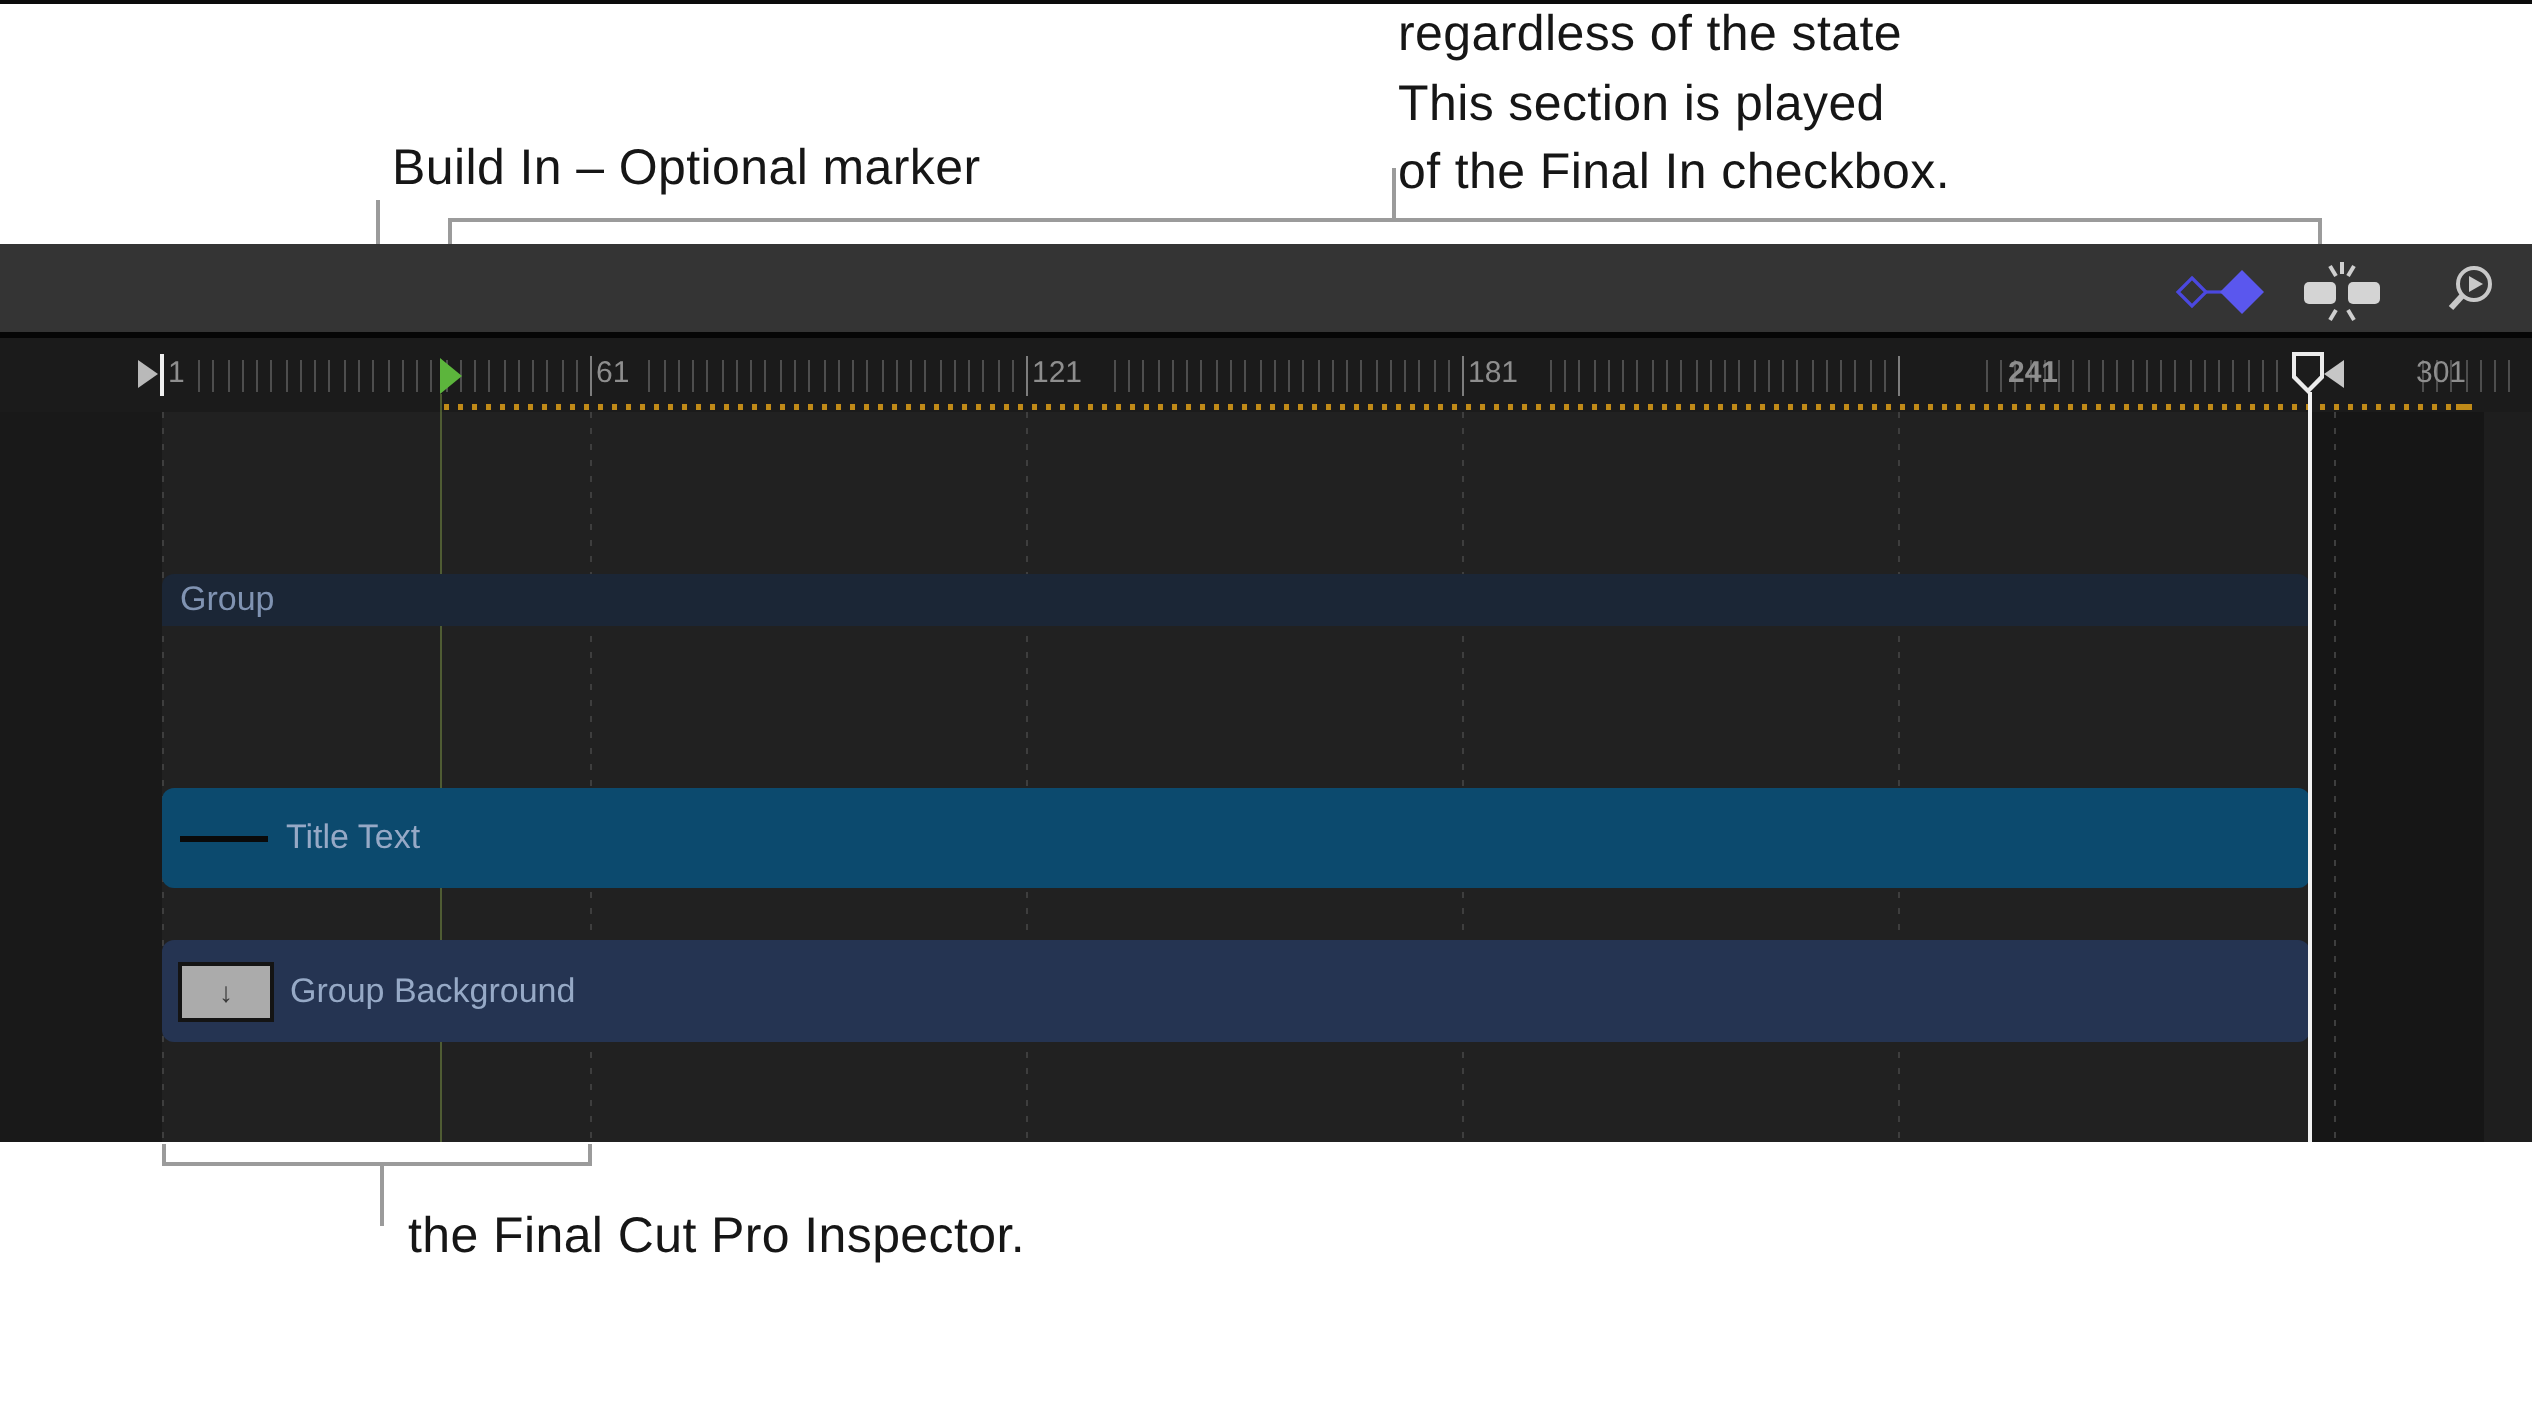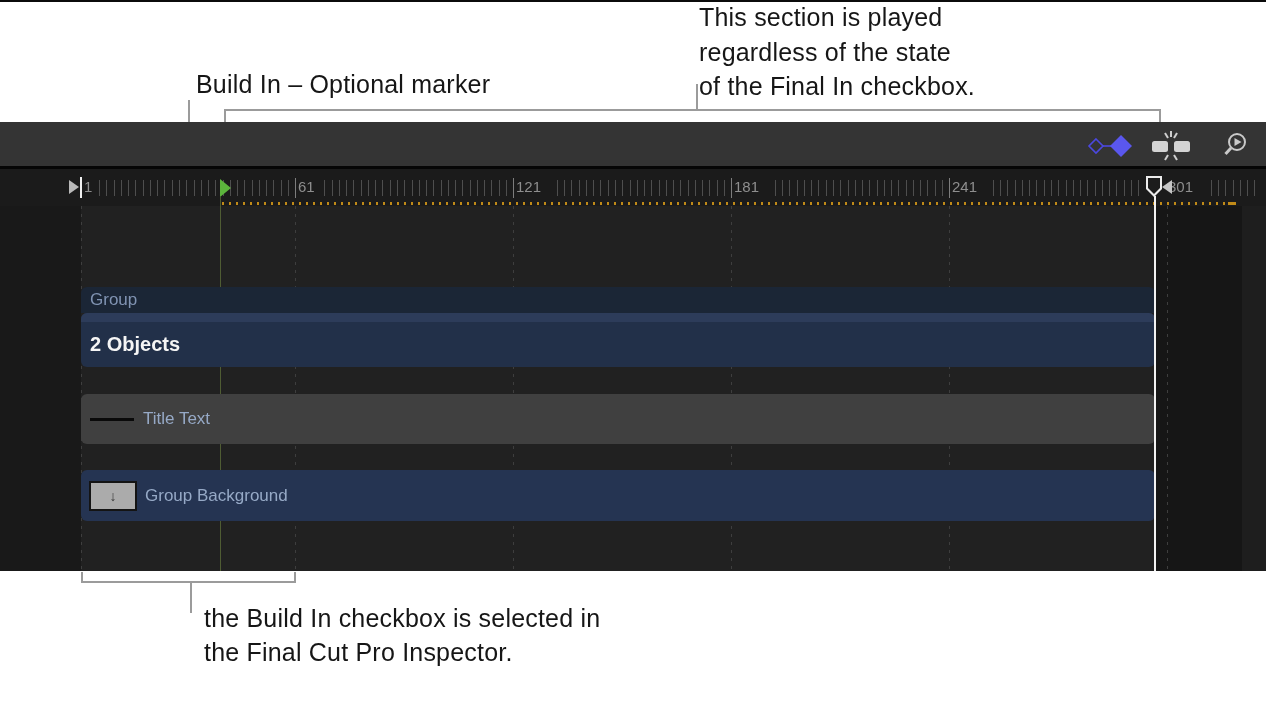--- a/index.html
+++ b/index.html
@@ -49,42 +49,42 @@
     border-bottom:7px solid transparent;border-right:10px solid #c6c6c6;}
 
   
   .bar{position:absolute;left:81px;width:1074px;color:#96a9c6;font-size:17px;}
   #bar-group{top:287px;height:26px;background:#1b2636;border-radius:6px 6px 0 0;}
   #bar-group .lbl{position:absolute;left:9px;top:3px;color:#8093b2;}
   #bar-objects{top:313px;height:54px;background:#223049;border-radius:6px;}
   #bar-objects .hl{position:absolute;left:0;top:0;width:100%;height:9px;background:#2d3c5a;
     border-radius:6px 6px 0 0;}
   #bar-objects .lbl{position:absolute;left:9px;top:20px;color:#f5f5f5;font-size:20px;font-weight:bold;}
-  #bar-titletext{top:394px;height:50px;background:#404040;border-radius:6px;text-align:right;}
+  #bar-titletext{top:394px;height:50px;background:#0c4a6e;border-radius:6px;text-align:right;}
   #bar-titletext .swatch{position:absolute;left:9px;top:24px;width:44px;height:3px;background:#0a0a0a;}
   #bar-titletext .lbl{position:absolute;left:62px;top:15px;}
   #bar-titlebg{top:470px;height:51px;background:#253452;border-radius:6px;}
   #bar-titlebg .thumb{position:absolute;left:8px;top:11px;width:44px;height:26px;background:#ababab;
     border:2px solid #141414;display:flex;align-items:center;justify-content:center;
     color:#3a3a3a;font-size:14px;line-height:14px;}
   #bar-titlebg .lbl{position:absolute;left:64px;top:16px;}
 
   .icon-btn{position:absolute;width:48px;height:30px;}
 </style>
 </head>
 <body>
 <div id="stage">
 
   <div class="note abs" style="left:196px;top:67px;">Build In – Optional marker</div>
   <div class="callout" style="left:188px;top:100px;width:2px;height:90px;"></div>
   <div class="callout" style="left:188px;top:188px;width:30px;height:2px;"></div>
 
   <div class="note abs" style="left:699px;top:0px;">
+    <div>regardless of the state</div>
     <div>This section is played</div>
-    <div>regardless of the state</div>
     <div>of the Final In checkbox.</div>
   </div>
 
   <div class="callout" style="left:224px;top:109px;width:937px;height:2px;"></div>
   <div class="callout" style="left:224px;top:109px;width:2px;height:13px;"></div>
   <div class="callout" style="left:1159px;top:109px;width:2px;height:13px;"></div>
   <div class="callout" style="left:696px;top:84px;width:2px;height:25px;"></div>
 
   <div class="abs" id="tl-top-edge"></div>
   <div class="abs" id="toolbar"></div>
@@ -263,34 +263,30 @@
       <div class="tick-minor" style="left: 1232.6px;"></div>
       <div class="tick-minor" style="left: 1239.9px;"></div>
       <div class="tick-minor" style="left: 1247.1px;"></div>
       <div class="tick-minor" style="left: 1254.4px;"></div>
     </div>
   <div id="label-layer">
       <span class="ruler-label" style="left: 84px;">1</span>
       <span class="ruler-label" style="left: 298px;">61</span>
       <span class="ruler-label" style="left: 516px;">121</span>
       <span class="ruler-label" style="left: 734px;">181</span>
-      <span class="ruler-label" style="left: 952px;">241</span>
-      <span class="ruler-label" style="left: 1168px;">301</span>
+      <span class="ruler-label" style="left: 1004px; font-weight: bold;">241</span>
+      <span class="ruler-label" style="left: 1208px;">301</span>
     </div>
 
   <div class="abs" id="green-line"></div>
   <div class="abs" id="dotted-range"></div>
   <div class="abs" id="dotted-range-end"></div>
 
   <div class="bar" id="bar-group">
     <div class="lbl">Group</div>
-  </div>
-  <div class="bar" id="bar-objects">
-    <div class="hl"></div>
-    <div class="lbl">2 Objects</div>
   </div>
   <div class="bar" id="bar-titletext">
     <div class="swatch"></div>
     <div class="lbl">Title Text</div>
   </div>
   <div class="bar" id="bar-titlebg">
     <div class="thumb">
         <span>↓</span>
       </div>
     <div class="lbl">Group Background</div>
@@ -304,17 +300,16 @@
     <div class="abs" id="out-shield-inner"></div>
   </div>
   <div class="abs" id="out-tri"></div>
 
   <div class="callout" style="left:81px;top:581px;width:215px;height:2px;"></div>
   <div class="callout" style="left:81px;top:572px;width:2px;height:11px;"></div>
   <div class="callout" style="left:294px;top:572px;width:2px;height:11px;"></div>
   <div class="callout" style="left:190px;top:581px;width:2px;height:32px;"></div>
 
   <div class="note abs" style="left:204px;top:601px;line-height:34px;">
-    <div>the Build In checkbox is selected in</div>
     <div>the Final Cut Pro Inspector.</div>
   </div>
 
 </div>
 
 </body></html>

